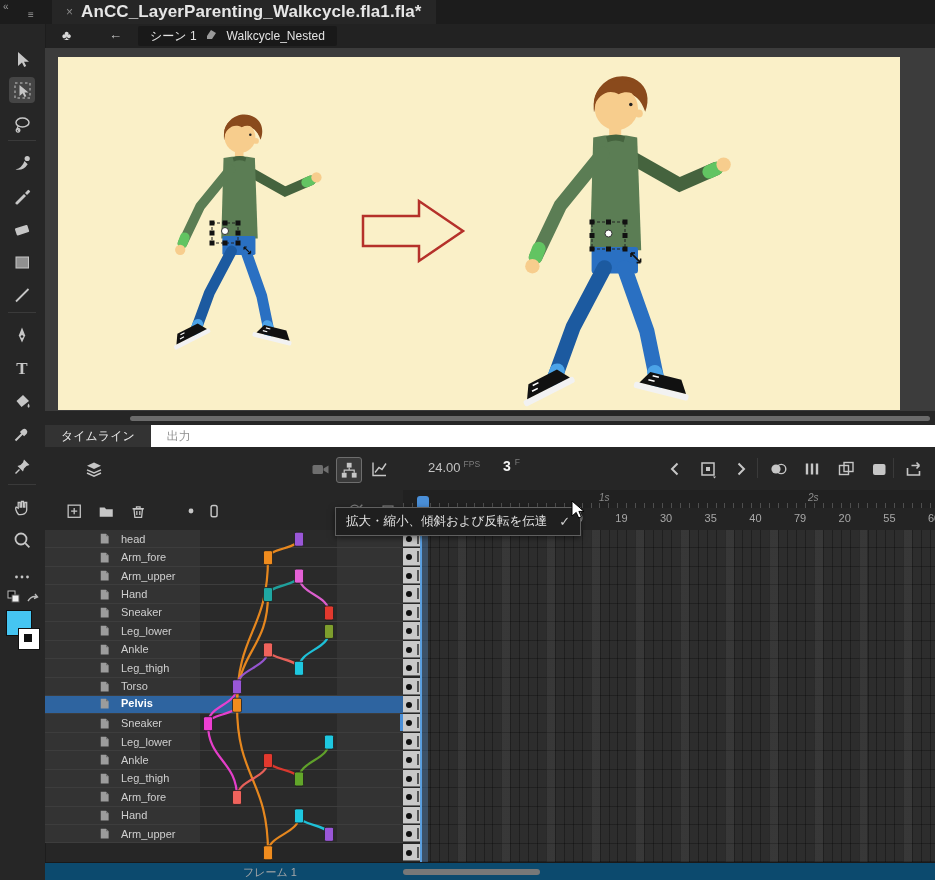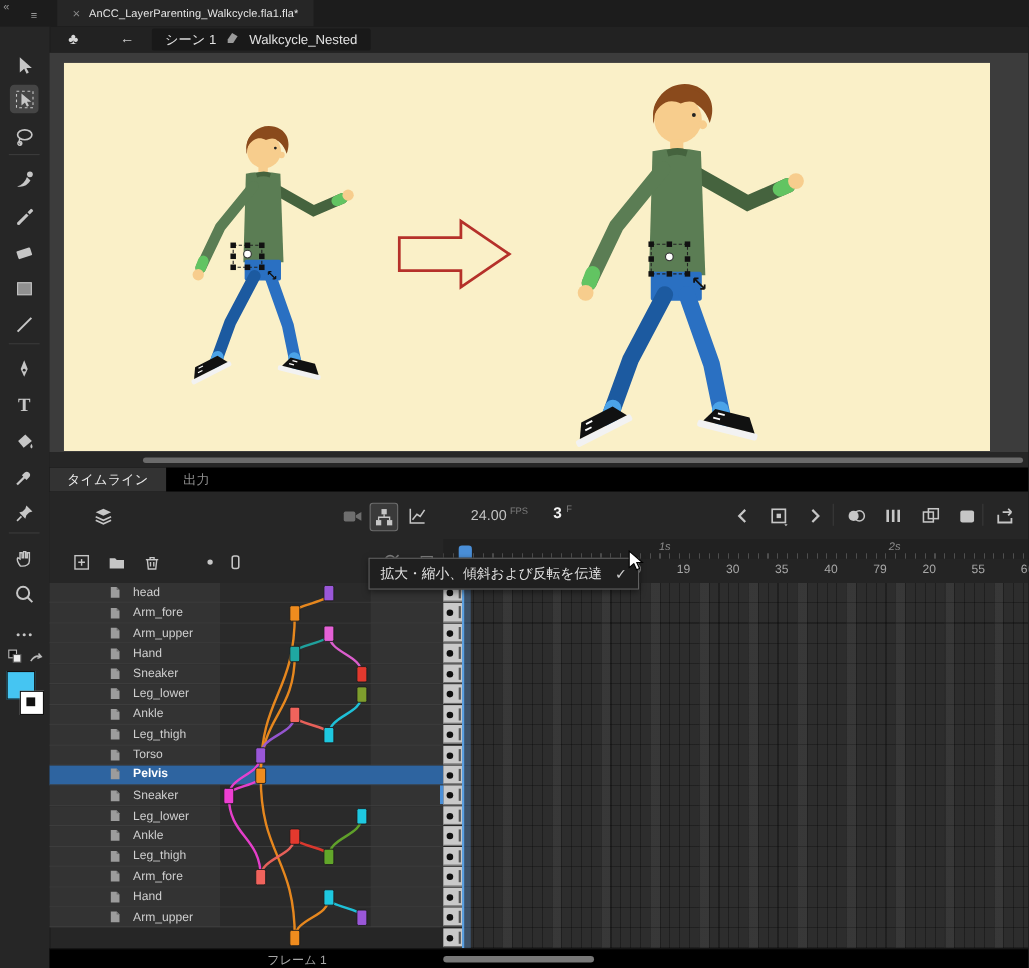--- a/index.html
+++ b/index.html
@@ -3,41 +3,41 @@
 <meta charset="utf-8">
 <style>
   html,body{margin:0;padding:0;background:#1a1a1a;}
   #app{position:relative;width:935px;height:880px;background:#262626;overflow:hidden;
        font-family:"Liberation Sans","DejaVu Sans",sans-serif;color:#ccc;-webkit-font-smoothing:antialiased;}
   .abs{position:absolute;}
   
   #tabbar{position:absolute;left:0;top:0;width:935px;height:24px;background:#1c1c1c;border-bottom:1px solid #111;}
   #doc-tab{position:absolute;left:52px;top:0;height:24px;padding:0 14px;background:#262626;display:flex;align-items:center;gap:8px;}
   #doc-tab .close{color:#8a8a8a;font-size:12px;cursor:default;}
-  #doc-tab .title{color:#e6e6e6;font-size:10px;font-weight:normal;letter-spacing:.1px;}
+  #doc-tab .title{color:#e6e6e6;font-size:17px;font-weight:bold;letter-spacing:.1px;}
   .chrome-glyph{color:#9a9a9a;font-size:10px;}
   
   #editbar{position:absolute;left:45px;top:24px;width:890px;height:24px;background:#222;border-bottom:1px solid #171717;}
   #club{position:absolute;left:17px;top:3px;color:#d8d8d8;font-size:14px;}
   #backarrow{position:absolute;left:64px;top:3px;color:#c8c8c8;font-size:13px;}
   #crumbstrip{position:absolute;left:93px;top:2px;height:20px;background:#191919;border-radius:2px;display:flex;align-items:center;padding:0 12px;gap:8px;}
   #crumbstrip .scene{color:#e2e2e2;font-size:12px;}
   #crumbstrip .sym{color:#e2e2e2;font-size:12px;}
   
   #toolbar{position:absolute;left:0;top:24px;width:45px;height:856px;background:#262626;border-right:1px solid #1d1d1d;}
   .tool{position:absolute;left:9px;width:26px;height:26px;display:flex;align-items:center;justify-content:center;border-radius:4px;}
   .tool.sel{background:#454545;}
   .tdiv{position:absolute;left:8px;width:28px;height:1px;background:#3a3a3a;}
   
   #stage{position:absolute;left:45px;top:48px;width:890px;height:363px;background:#3c3c3c;}
   #canvas-svg{position:absolute;left:13px;top:9px;}
   #stage-scroll{position:absolute;left:45px;top:411px;width:890px;height:14px;background:#262626;}
   #stage-thumb{position:absolute;left:85px;top:5px;width:800px;height:5px;background:#6b6b6b;border-radius:3px;}
   
-  #tltabs{position:absolute;left:45px;top:425px;width:890px;height:22px;background:#000000;display:flex;}
+  #tltabs{position:absolute;left:45px;top:425px;width:890px;height:22px;background:#ffffff;display:flex;}
   .tltab{height:22px;padding:0 16px;display:flex;align-items:center;font-size:12px;color:#8f8f8f;}
   .tltab.active{background:#333;color:#ececec;}
   
   #tlbar{position:absolute;left:45px;top:447px;width:890px;height:43px;background:#262626;}
   .tbico{position:absolute;top:10px;width:24px;height:24px;display:flex;align-items:center;justify-content:center;border-radius:3px;}
   .tbico.boxed{border:1px solid #6e6e6e;background:#3a3a3a;}
   .tbico.dim{opacity:.45;}
   .vsep{position:absolute;top:11px;width:1px;height:20px;background:#3a3a3a;}
   #fpsgrp{position:absolute;left:383px;top:12px;font-size:13px;color:#c2c2c2;}
   #fpsgrp .u{font-size:8.5px;color:#7d7d7d;vertical-align:super;margin-left:3px;}
@@ -77,21 +77,21 @@
   .fcell .selmark{position:absolute;left:-3px;top:0;width:3px;height:100%;background:#4a8fd8;}
   
   #ph-handle{position:absolute;left:417px;top:496px;width:12px;height:34px;background:#4a8fd8;border-radius:3px;}
   #ph-line{position:absolute;left:420px;top:530px;width:8px;height:332px;background:rgba(90,150,216,.35);border-left:2px solid #5a9fe0;box-sizing:border-box;}
   
   #tooltip{position:absolute;left:335px;top:483px;height:27px;background:#1f1f1f;border:1px solid #606060;display:flex;align-items:center;padding:0 10px;gap:12px;z-index:50;box-shadow:0 2px 6px rgba(0,0,0,.5);margin-top:24px;}
   #tooltip .tt{font-size:12.5px;color:#e3e3e3;white-space:nowrap;}
   #tooltip .ck{font-size:13px;color:#cfcfcf;}
   #mcursor{position:absolute;left:570px;top:500px;z-index:51;}
   
-  #statusbar{position:absolute;left:45px;top:862px;width:890px;height:18px;background:#000000;border-top:1px solid #191919;}
+  #statusbar{position:absolute;left:45px;top:862px;width:890px;height:18px;background:#0c4a6e;border-top:1px solid #191919;}
   #framelabel{position:absolute;left:0;top:2px;width:450px;text-align:center;font-size:11px;color:#a8a8a8;}
   #bscroll{position:absolute;left:358px;top:6px;width:137px;height:6px;background:#787878;border-radius:3px;}
   
   #colorctl{position:absolute;left:0;top:610px;width:45px;}
 </style>
 </head>
 <body>
 
 <div id="app">
 

